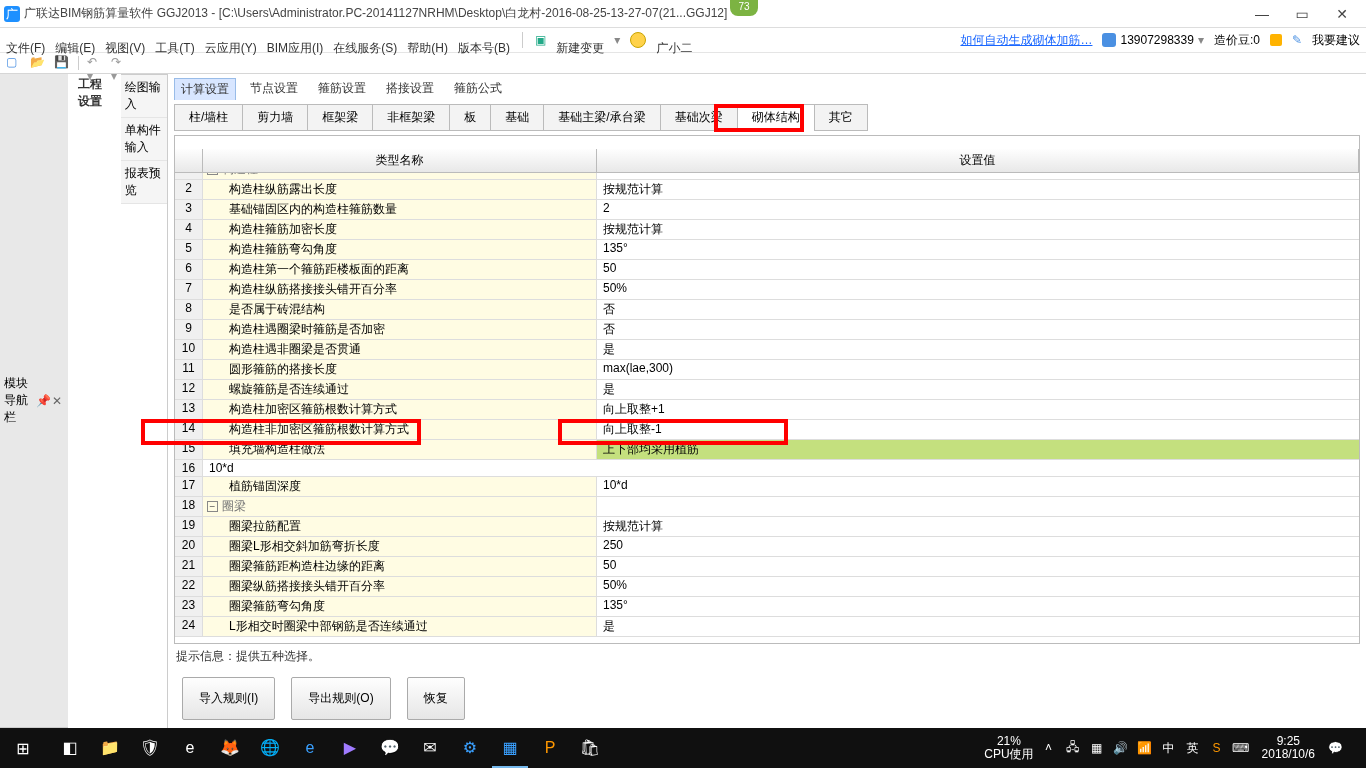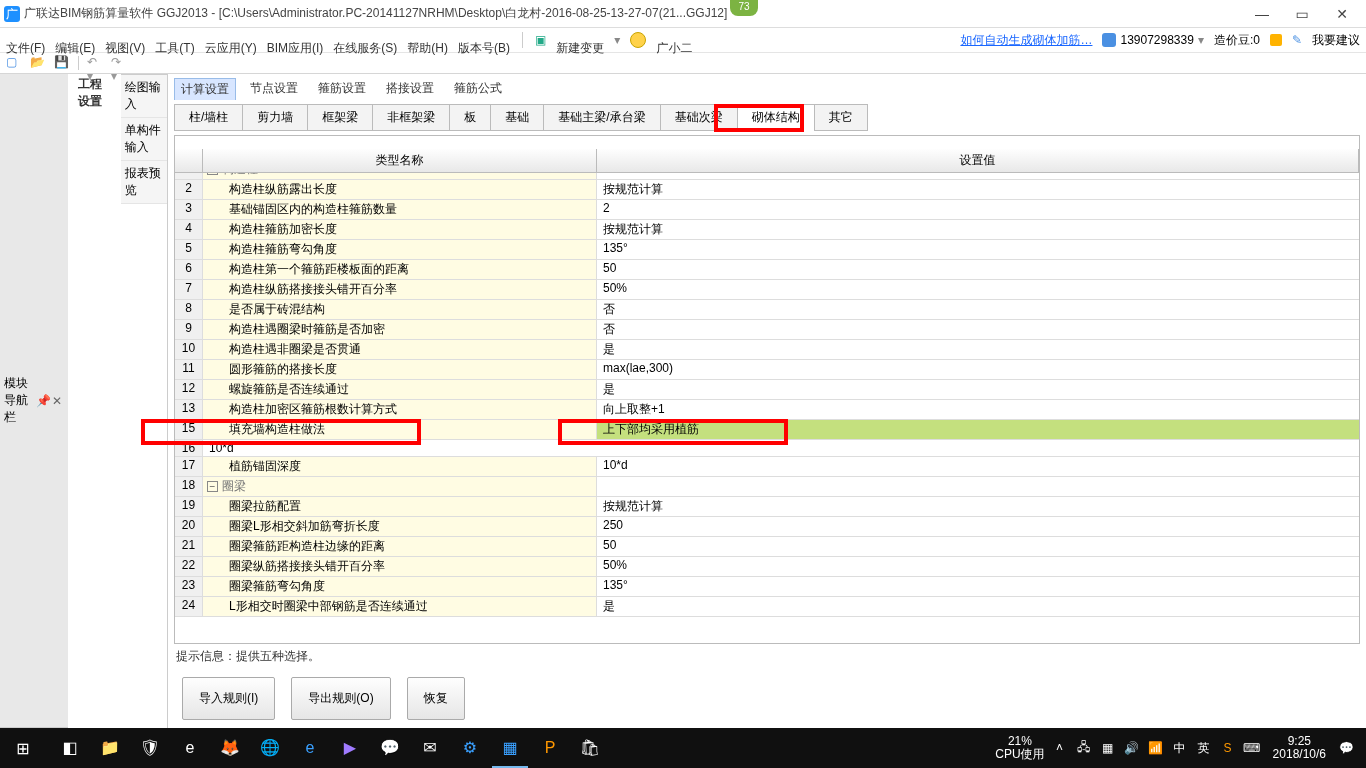--- a/index.html
+++ b/index.html
@@ -86,21 +86,21 @@
 .bottom-buttons .bbtn { padding: 12px 16px; border: 1px solid #aaa; background: linear-gradient(#fefefe,#e6e6e6); border-radius: 2px; }
 
 
 .taskbar { position: absolute; bottom: 0; left: 0; right: 0; height: 40px; background: #101010; display: flex; align-items: center; color: #fff; }
 .taskbar .start { width: 46px; text-align: center; font-size: 16px; }
 .taskbar .search { display: flex; align-items: center; background: #2b2b2b; height: 40px; width: 320px; padding: 0 8px; color: #aaa; gap: 8px; }
 .taskbar .circle { width: 18px; height: 18px; border: 2px solid #fff; border-radius: 50%; }
 .taskbar .tb-icons { display: flex; gap: 4px; margin-left: 6px; }
 .taskbar .tic { width: 36px; height: 40px; text-align: center; line-height: 40px; font-size: 16px; }
 .taskbar .tic.active { border-bottom: 2px solid #76b9ed; }
-.taskbar .tray { margin-left: auto; display: flex; align-items: center; gap: 6px; padding-right: 10px; font-size: 11px; }
+.taskbar .tray { margin-left: auto; display: flex; align-items: center; gap: 6px; padding-right: 21px; font-size: 11px; }
 .tray .tic-sm { width: 18px; text-align: center; }
 .tray .clock { text-align: center; line-height: 13px; padding: 0 6px; }
 .tray .cpu { text-align: center; line-height: 13px; } .tb-color-blue { color: #3aa0ff; } .tb-color-yellow { color: #ffd24a; }
 .tb-color-purple { color: #a07bff; } .tb-color-green { color: #4caf50; } .tb-color-orange { color: #ff9800; }
 </style>
 </head>
 <body>
 
 <div class="badge73">73</div>
 
@@ -284,20 +284,25 @@
           <div class="row">
             <div class="cell-num">12</div>
             <div class="cell-name indent1">螺旋箍筋是否连续通过</div>
             <div class="cell-val">是</div>
           </div>
           <div class="row">
             <div class="cell-num">13</div>
             <div class="cell-name indent1">构造柱加密区箍筋根数计算方式</div>
             <div class="cell-val">向上取整+1</div>
           </div>
+          <div class="row">
+            <div class="cell-num">14</div>
+            <div class="cell-name indent1">构造柱非加密区箍筋根数计算方式</div>
+            <div class="cell-val">向上取整-1</div>
+          </div>
           <div class="row highlighted">
             <div class="cell-num">15</div>
             <div class="cell-name indent1">填充墙构造柱做法</div>
             <div class="cell-val">上下部均采用植筋</div>
           </div>
           <div class="row">
             <div class="cell-num">16</div>
             <div class="cell-val">10*d</div>
           </div>
           <div class="row">

